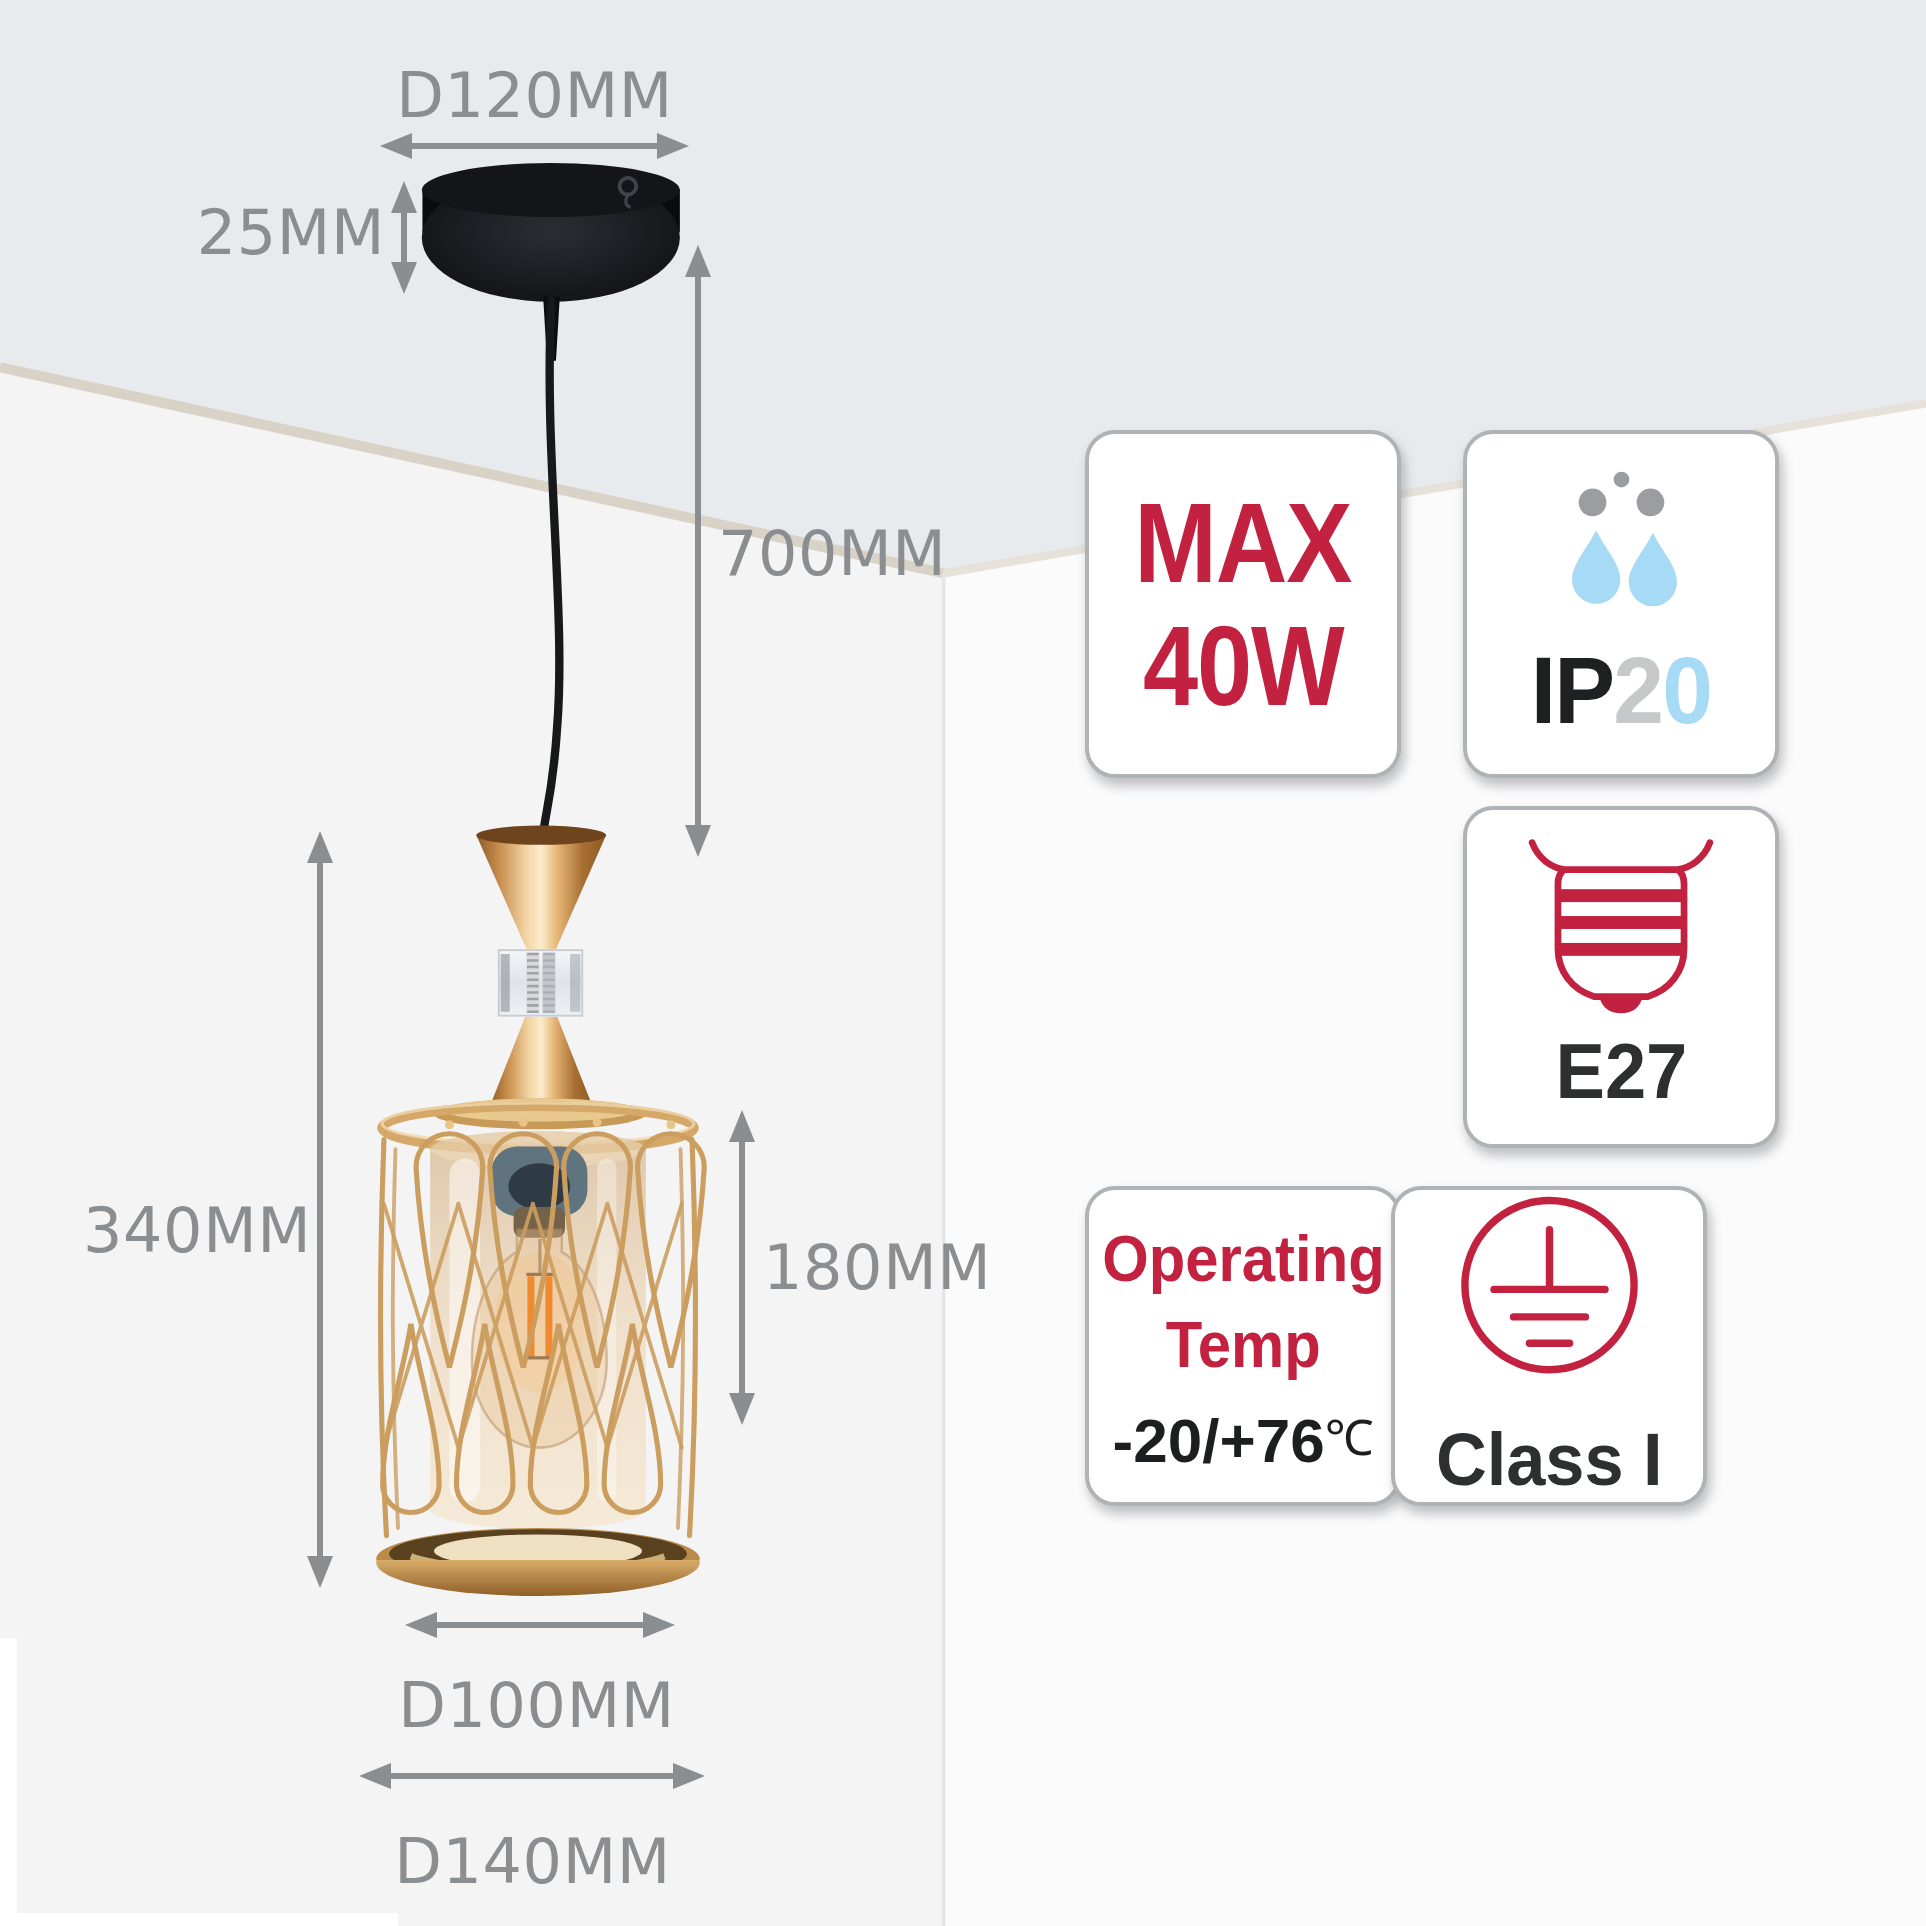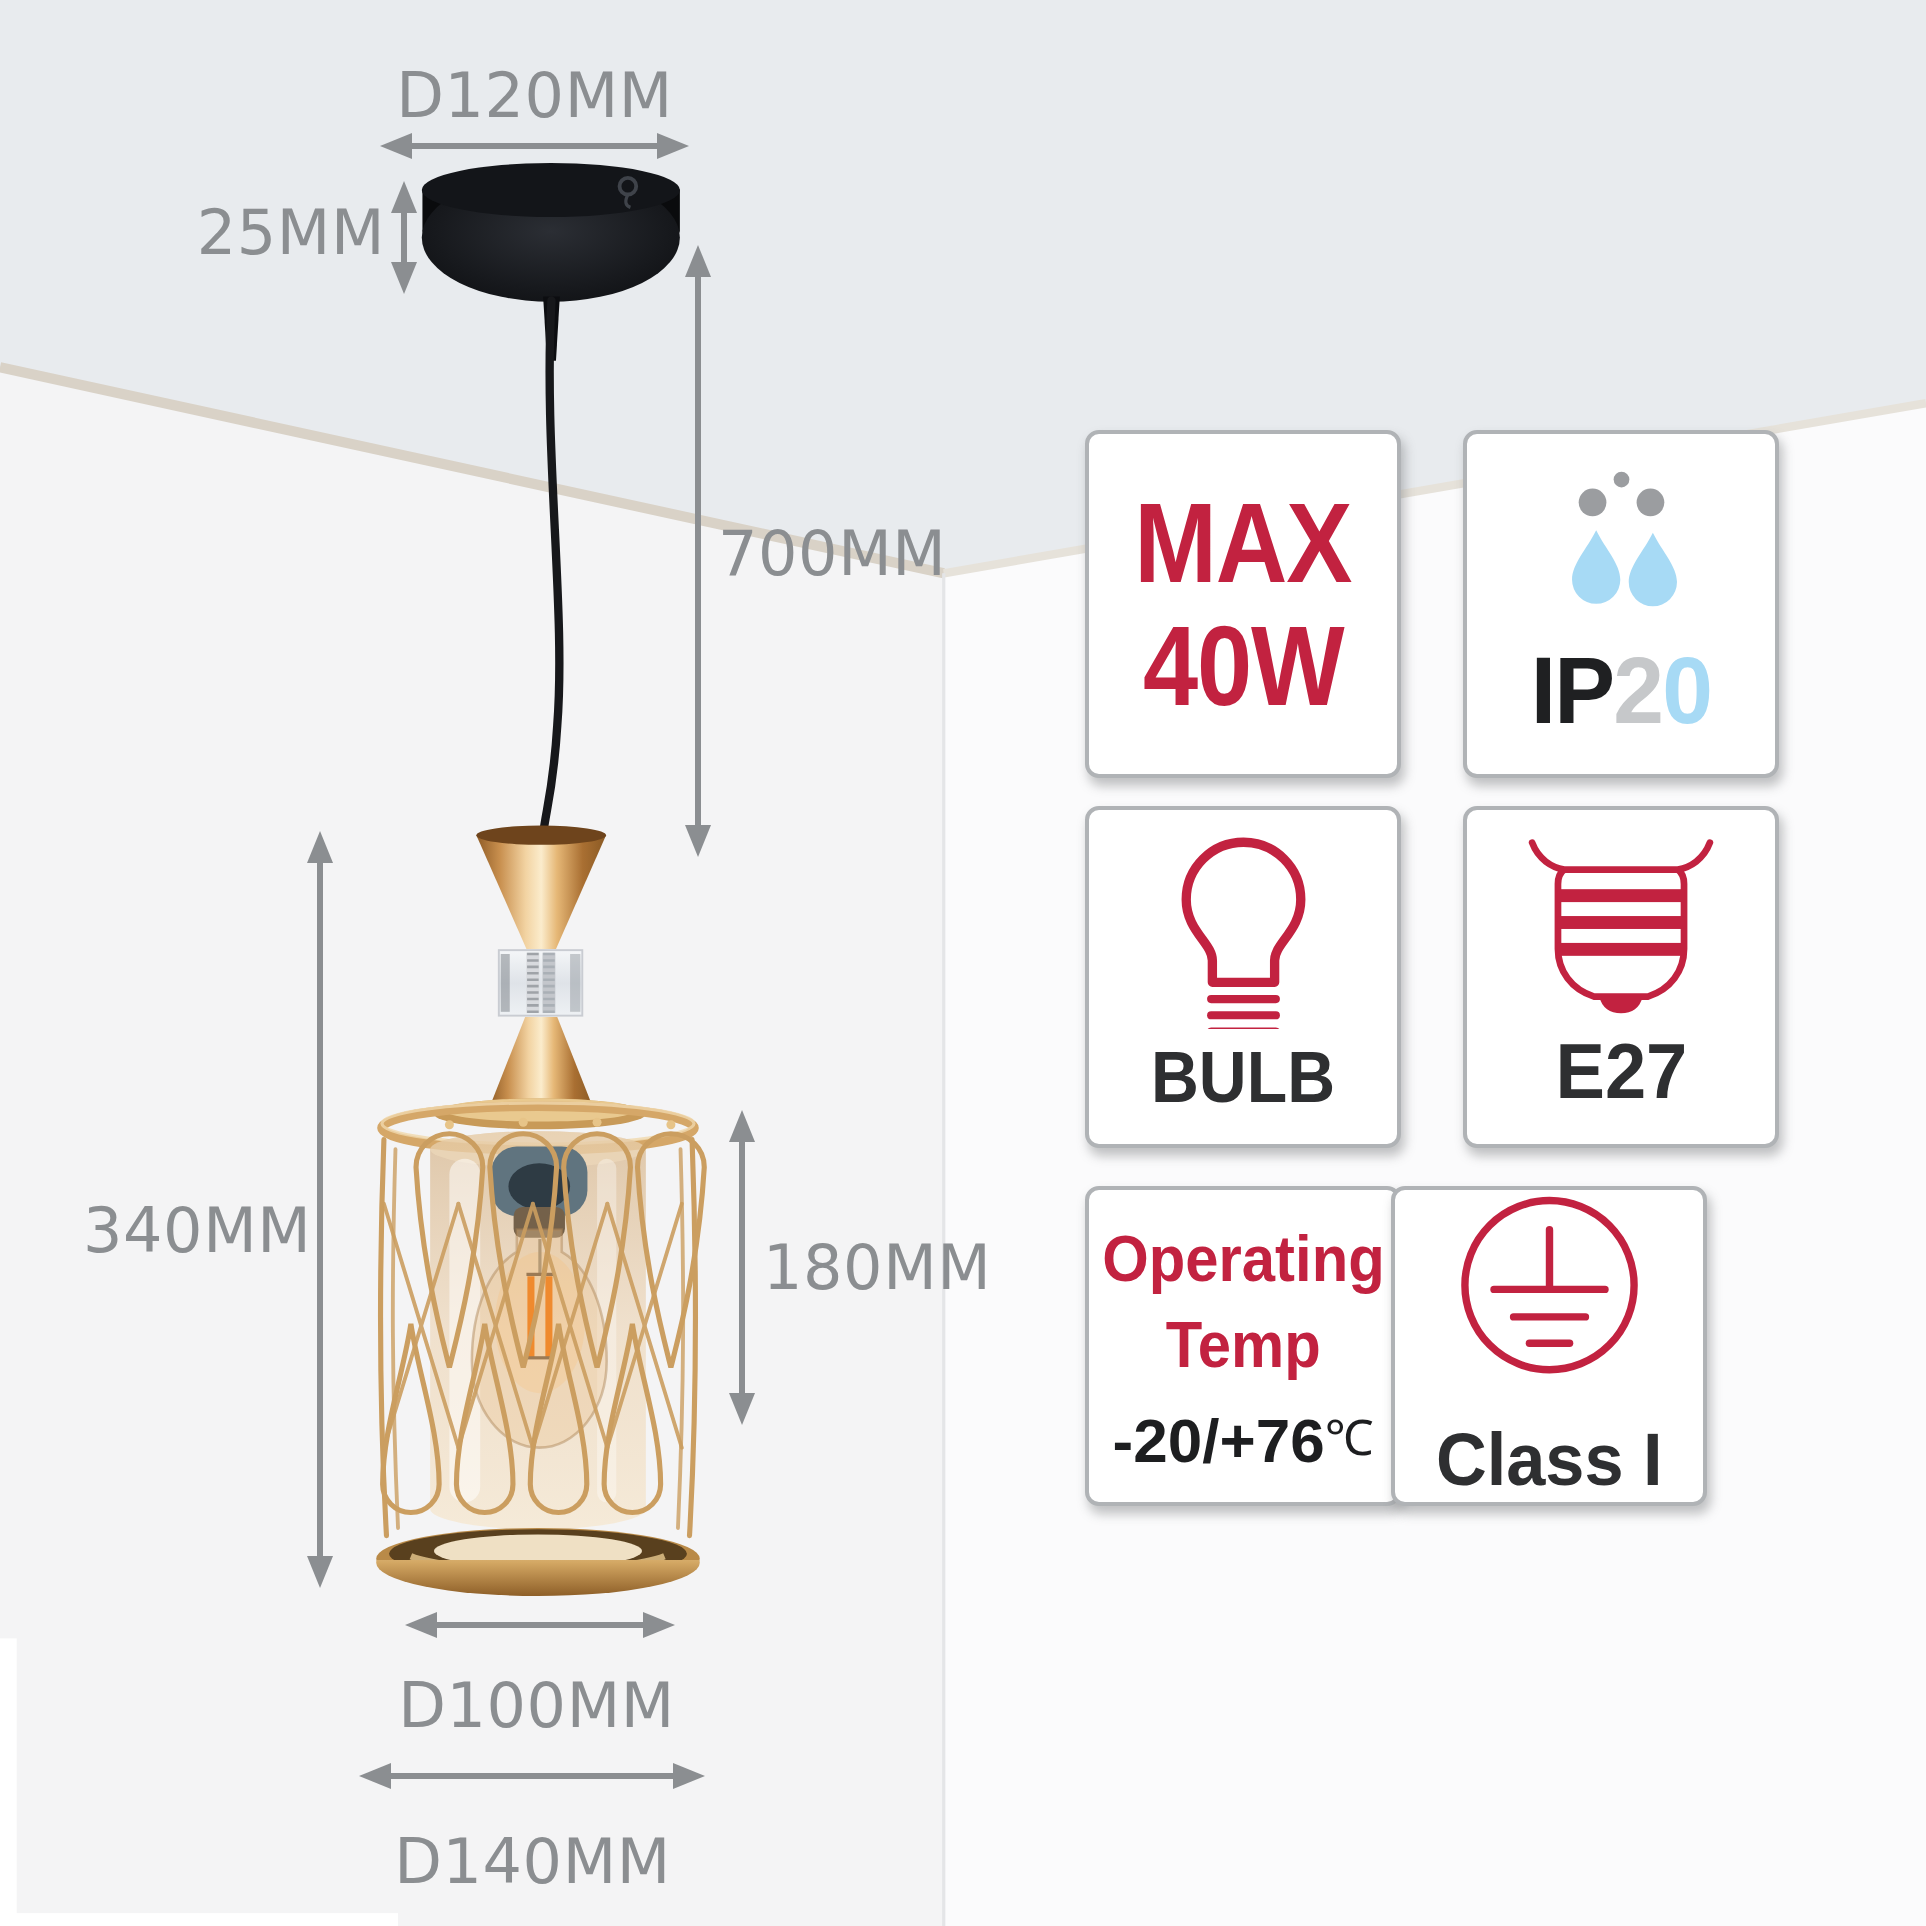--- a/index.html
+++ b/index.html
@@ -37,21 +37,21 @@
   .varrow::before{content:"";position:absolute;top:-32px;left:-10.3px;width:0;height:0;
     border-left:13px solid transparent;border-right:13px solid transparent;border-bottom:32px solid var(--dim);}
   .varrow::after{content:"";position:absolute;bottom:-32px;left:-10.3px;width:0;height:0;
     border-left:13px solid transparent;border-right:13px solid transparent;border-top:32px solid var(--dim);}
 
   
   .badge{
     position:absolute;
     background:#fff;
     border:4.5px solid var(--border-gray);
-    border-radius:14px;
+    border-radius:30px;
     box-shadow:3.9px 7.7px 10.3px rgba(120,122,125,.45);
     display:flex;flex-direction:column;align-items:center;justify-content:center;
   }
   .badge .big-red{
     color:var(--red);font-weight:700;font-size:114px;line-height:1.08;
     transform:scaleX(.87);letter-spacing:-1.3px;
   }
   .ip-text{font-weight:700;font-size:95px;letter-spacing:-1.9px;transform:scaleX(.96);margin-top:11.6px;}
   .ip-text .ip{color:#1f2022;}
   .ip-text .d2{color:#c6c8ca;}
@@ -257,29 +257,20 @@
       <circle cx="112" cy="62" r="23" fill="#9b9da0"></circle>
       <circle cx="208" cy="62" r="23" fill="#9b9da0"></circle>
       <path d="M118,108 C134,140 158,164 158,190 A40,40 0 1 1 78,190 C78,164 102,140 118,108 Z" fill="#a7daf5"></path>
       <path d="M212,112 C228,144 252,168 252,194 A40,40 0 1 1 172,194 C172,168 196,144 212,112 Z" fill="#a7daf5"></path>
     </svg>
     <div class="ip-text">
       <span class="ip">IP</span><span class="d2">2</span><span class="d0">0</span>
     </div>
   </div>
 
-  <div class="badge" style="left:1085px;top:806px;width:316px;height:342px;">
-    <svg width="151" height="193" viewBox="-120 -160 240 310">
-      <path d="M -50,75 L -50,40 C -50,12 -92,-8 -92,-58 A 92,92 0 1 1 92,-58 C 92,-8 50,12 50,40 L 50,75 Z" fill="none" stroke="#c22240" stroke-width="15" stroke-linejoin="round"></path>
-      <line x1="-52" y1="102" x2="52" y2="102" stroke="#c22240" stroke-width="13" stroke-linecap="round"></line>
-      <line x1="-52" y1="128" x2="52" y2="128" stroke="#c22240" stroke-width="13" stroke-linecap="round"></line>
-      <line x1="-52" y1="154" x2="52" y2="154" stroke="#c22240" stroke-width="13" stroke-linecap="round"></line>
-    </svg>
-    <div class="badge-label bulb-label">BULB</div>
-  </div>
 
   <div class="badge" style="left:1463px;top:806px;width:316px;height:342px;">
     <svg width="186" height="186" viewBox="0 0 360 350">
       <path d="M8,6 C20,38 46,54 70,58 L290,58 C314,54 340,38 352,6" stroke="#c22240" stroke-width="13" fill="none" stroke-linecap="round"></path>
       <path d="M70,58 C62,64 58,74 58,86 L58,212 C58,254 84,290 128,304 L232,304 C276,290 302,254 302,212 L302,86 C302,74 298,64 290,58" stroke="#c22240" stroke-width="13" fill="none"></path>
       <rect x="58" y="96" width="244" height="25" fill="#c22240"></rect>
       <rect x="58" y="148" width="244" height="25" fill="#c22240"></rect>
       <rect x="58" y="200" width="244" height="25" fill="#c22240"></rect>
       <path d="M138,304 C144,326 158,336 180,336 C202,336 216,326 222,304 Z" fill="#c22240"></path>
     </svg>

